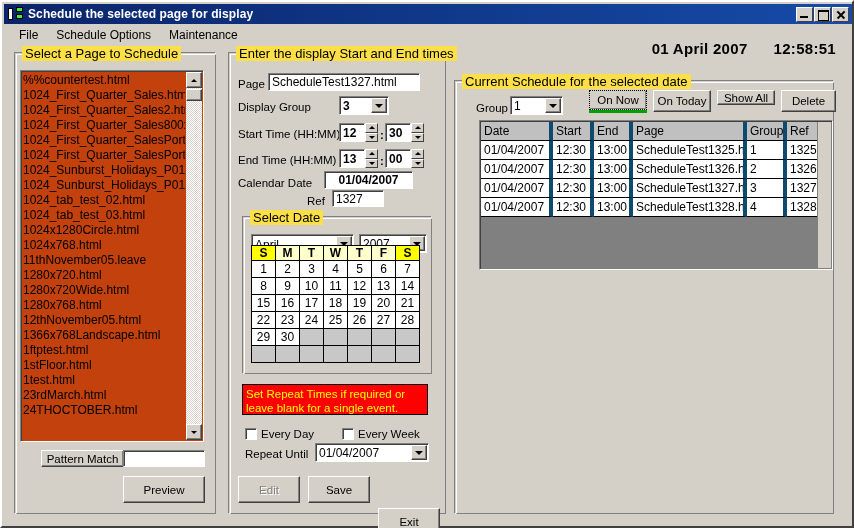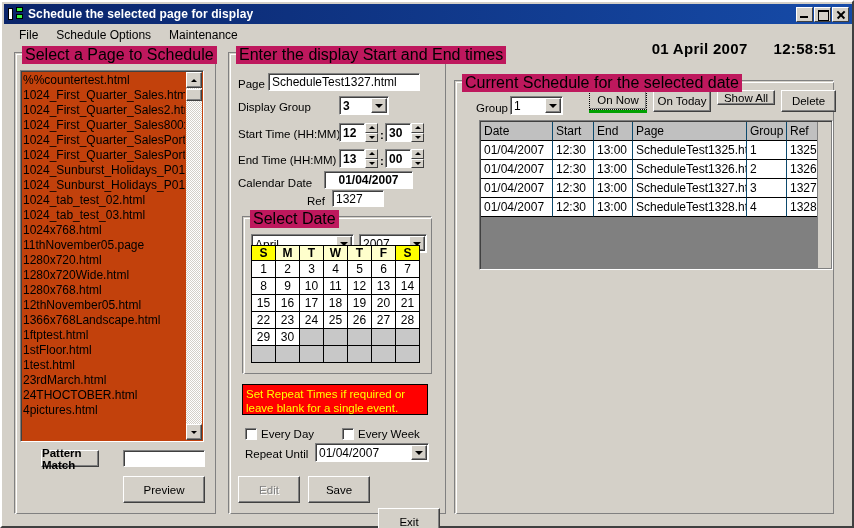--- a/index.html
+++ b/index.html
@@ -69,22 +69,22 @@
     border-top:1px solid #808080; border-left:1px solid #808080;
     border-right:1px solid #ffffff; border-bottom:1px solid #ffffff;
   }
   .gb-frame::after {
     content:""; position:absolute; left:1px; top:1px; right:-1px; bottom:-1px;
     border-top:1px solid #ffffff; border-left:1px solid #ffffff;
     border-right:1px solid #808080; border-bottom:1px solid #808080;
     pointer-events:none;
   }
   .gb-title {
-    position:absolute; left:8px; top:0; background:#be185d;
-    padding:0 3px; font-size:16px; z-index:2; white-space:nowrap;
+    position:absolute; left:8px; top:0; background:#fde047;
+    padding:0 3px; font-size:13px; z-index:2; white-space:nowrap;
   }
   .btn {
     background:#d4d0c8;
     border-top:1px solid #ffffff; border-left:1px solid #ffffff;
     border-right:1px solid #404040; border-bottom:1px solid #404040;
     box-shadow: inset -1px -1px 0 #808080;
     display:flex; align-items:center; justify-content:center;
     font-size:11.5px; cursor:default; user-select:none;
   }
   .btn.disabled { color:#808080; text-shadow:1px 1px 0 #ffffff; }
@@ -210,21 +210,21 @@
     position:absolute; left:477px; top:118px; width:354px; height:150px;
     background:#808080;
     border-top:1px solid #808080; border-left:1px solid #808080;
     border-right:1px solid #ffffff; border-bottom:1px solid #ffffff;
     box-shadow: inset 1px 1px 0 #404040;
     overflow:hidden;
   }
   #sched-inner { position:absolute; left:1px; top:1px; width:338px; }
   .tr { display:flex; }
   .th, .td {
-    border-right:1px solid #0c4a6e; border-bottom:1px solid #000;
+    border-right:4px solid #0c4a6e; border-bottom:1px solid #000;
     font-size:12px; height:19px; line-height:19px;
     padding-left:3px; overflow:hidden; white-space:nowrap;
     background:#ffffff;
   }
   .th { background:#c0c0c0; border-bottom:1px solid #000; }
   .c-date  { width:72px; } .c-start { width:41px; }
   .c-end   { width:39px; } .c-page  { width:114px; }
   .c-group { width:40px; } .c-ref   { width:32px; border-right:none; }
   #st-scroll {
     position:absolute; right:1px; top:1px; bottom:1px; width:14px; background:#d4d0c8;
@@ -279,47 +279,47 @@
           <div class="fileitem">%%countertest.html</div>
           <div class="fileitem">1024_First_Quarter_Sales.html</div>
           <div class="fileitem">1024_First_Quarter_Sales2.html</div>
           <div class="fileitem">1024_First_Quarter_Sales800x600</div>
           <div class="fileitem">1024_First_Quarter_SalesPortrait.h</div>
           <div class="fileitem">1024_First_Quarter_SalesPortrait2</div>
           <div class="fileitem">1024_Sunburst_Holidays_P01.htm</div>
           <div class="fileitem">1024_Sunburst_Holidays_P01800</div>
           <div class="fileitem">1024_tab_test_02.html</div>
           <div class="fileitem">1024_tab_test_03.html</div>
+          <div class="fileitem">1024x1280Circle.html</div>
           <div class="fileitem">1024x768.html</div>
-          <div class="fileitem">11thNovember05.page</div>
+          <div class="fileitem">11thNovember05.leave</div>
           <div class="fileitem">1280x720.html</div>
           <div class="fileitem">1280x720Wide.html</div>
           <div class="fileitem">1280x768.html</div>
           <div class="fileitem">12thNovember05.html</div>
           <div class="fileitem">1366x768Landscape.html</div>
           <div class="fileitem">1ftptest.html</div>
           <div class="fileitem">1stFloor.html</div>
           <div class="fileitem">1test.html</div>
           <div class="fileitem">23rdMarch.html</div>
           <div class="fileitem">24THOCTOBER.html</div>
-          <div class="fileitem">4pictures.html</div>
         </div>
       <div id="fl-scroll">
         <div class="sb-btn" style="top:0;">
             <div class="arrow-u"></div>
           </div>
         <div id="fl-thumb"></div>
         <div class="sb-btn" style="bottom:0;">
             <div class="arrow-dn"></div>
           </div>
       </div>
     </div>
   </div>
 
-  <div class="btn" style="position:absolute; left:39px; top:448px; width:58px; height:17px;font-weight:bold;">Pattern Match</div>
+  <div class="btn" style="position:absolute; left:39px; top:448px; width:83px; height:17px;">Pattern Match</div>
   <div class="textbox" style="left:121px; top:448px; width:82px; height:17px;"></div>
 
   <div class="btn" style="position:absolute; left:121px; top:474px; width:82px; height:27px;">Preview</div>
 
   <div class="groupbox" style="left:226px; top:44px; width:218px; height:468px;">
     <div class="gb-frame"></div>
     <div class="gb-title">Enter the display Start and End times</div>
   </div>
 
   <div class="lbl" style="left:236px; top:76px;">Page</div>

